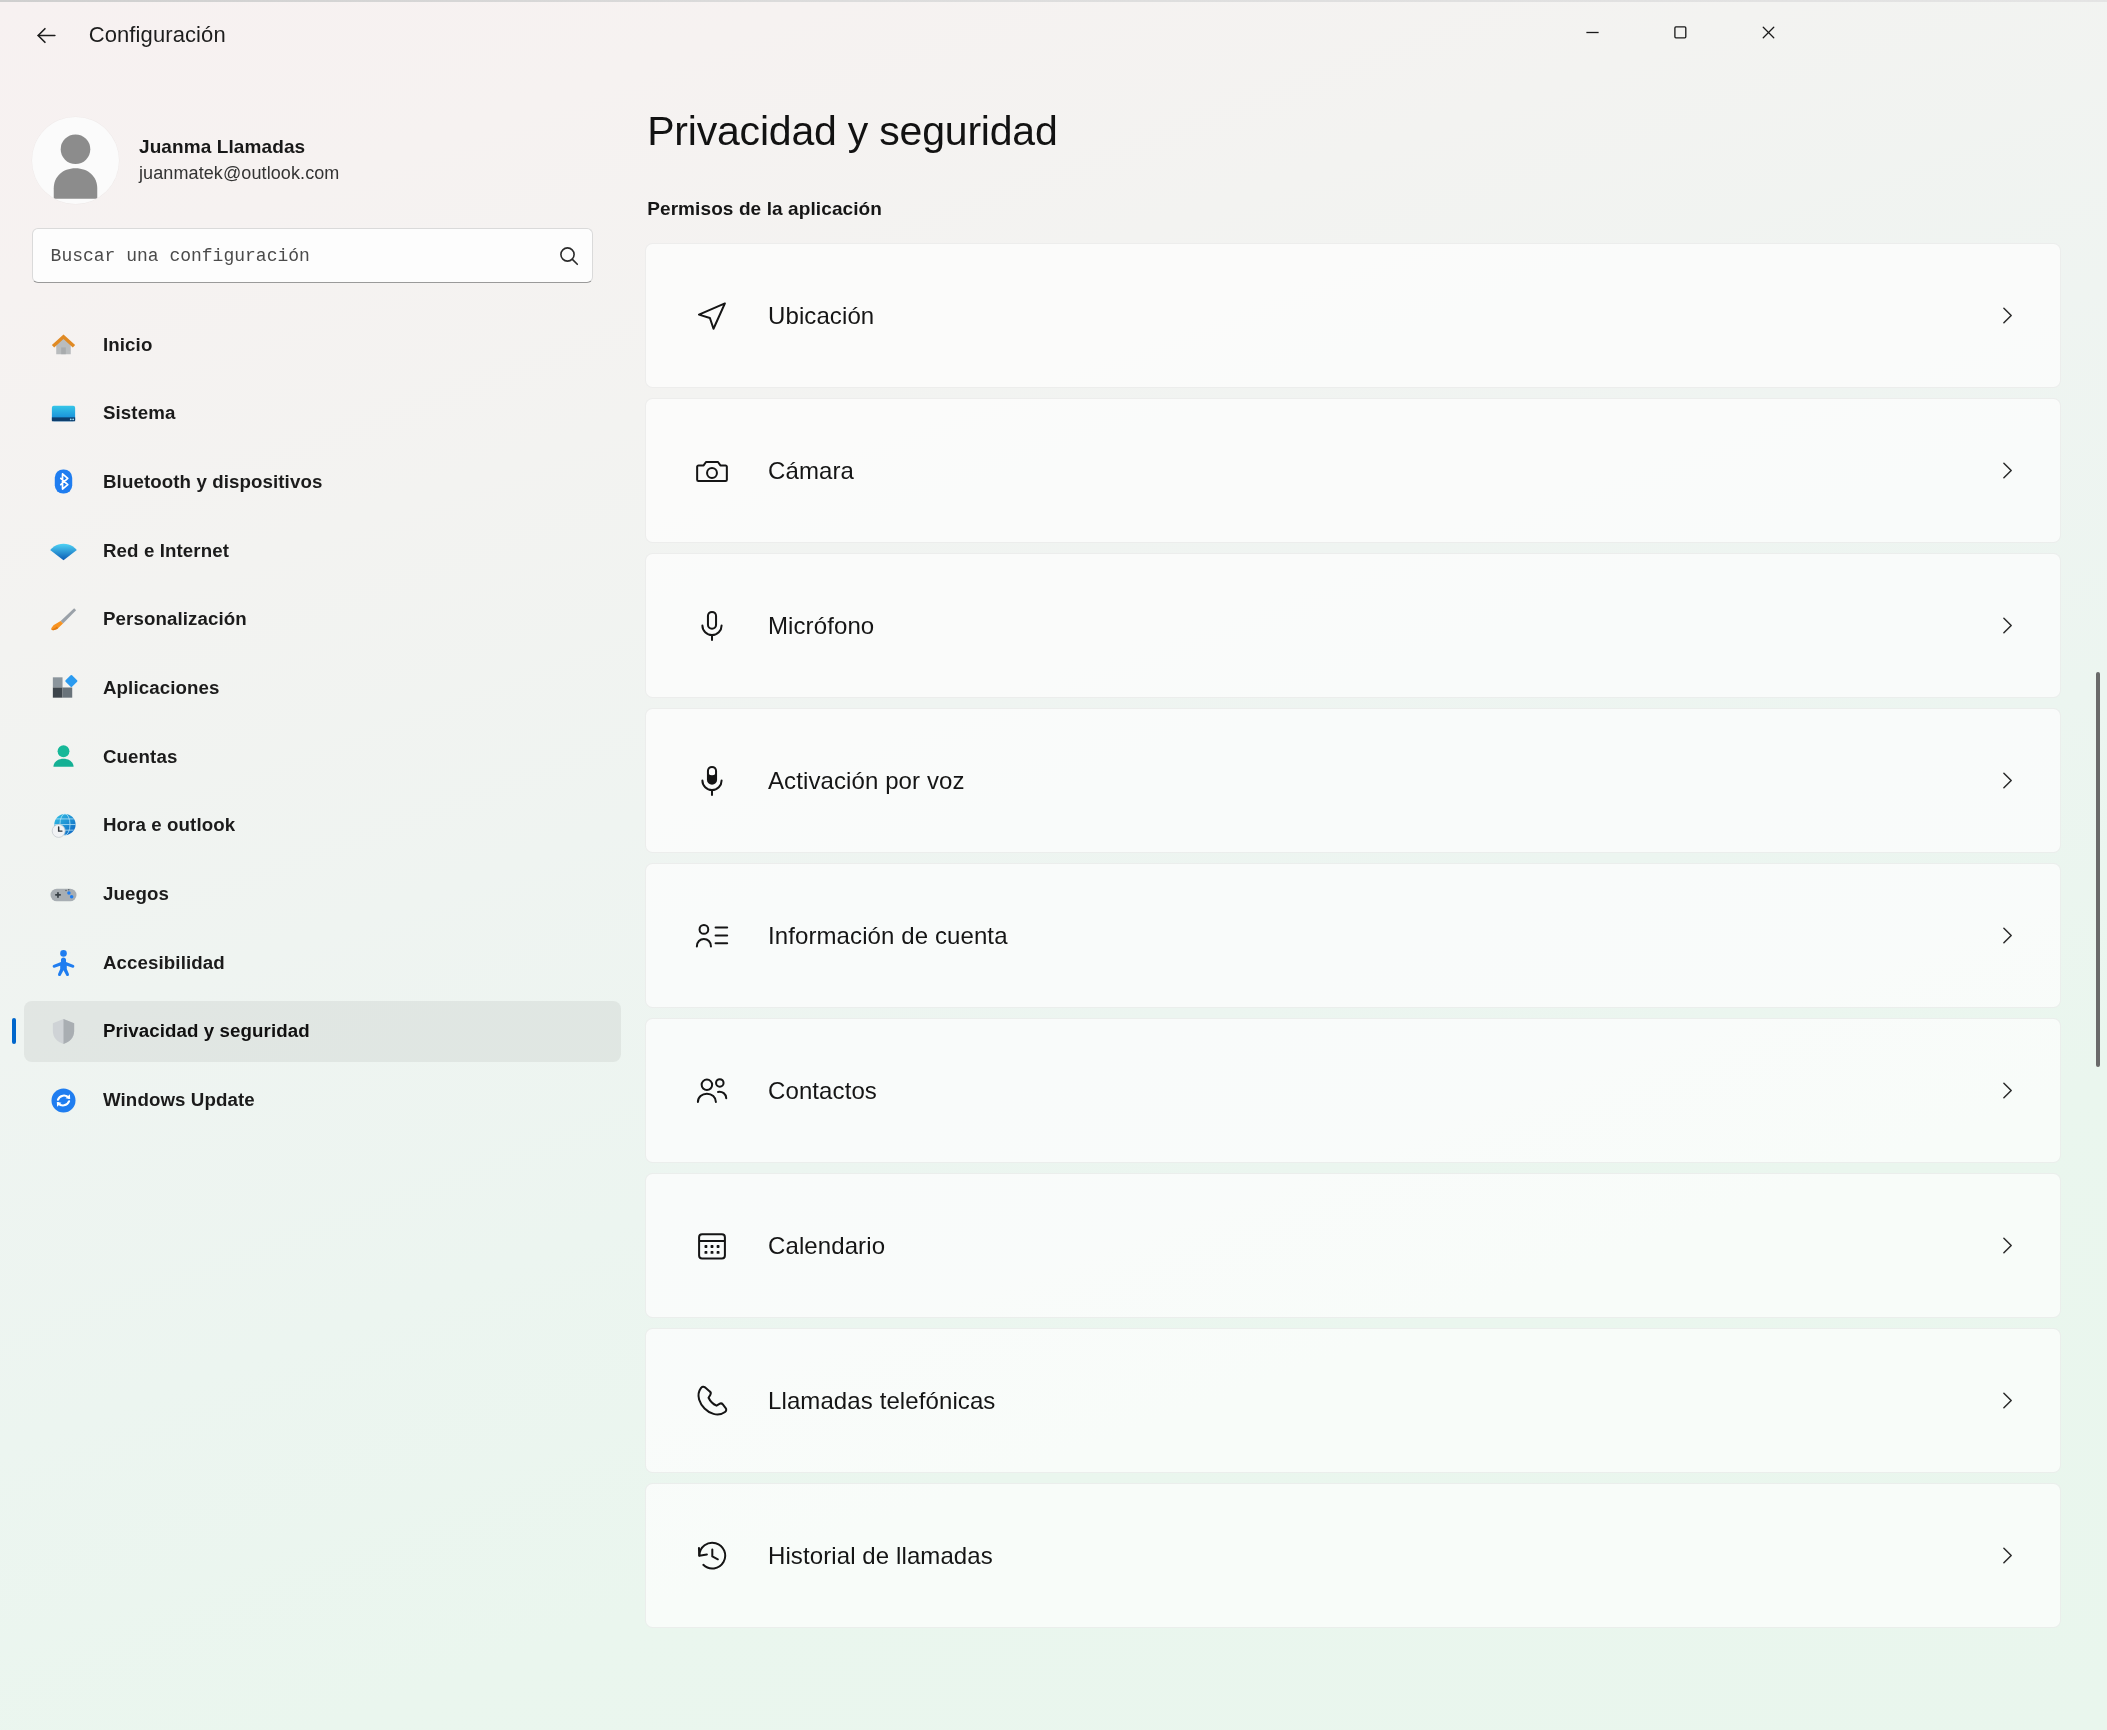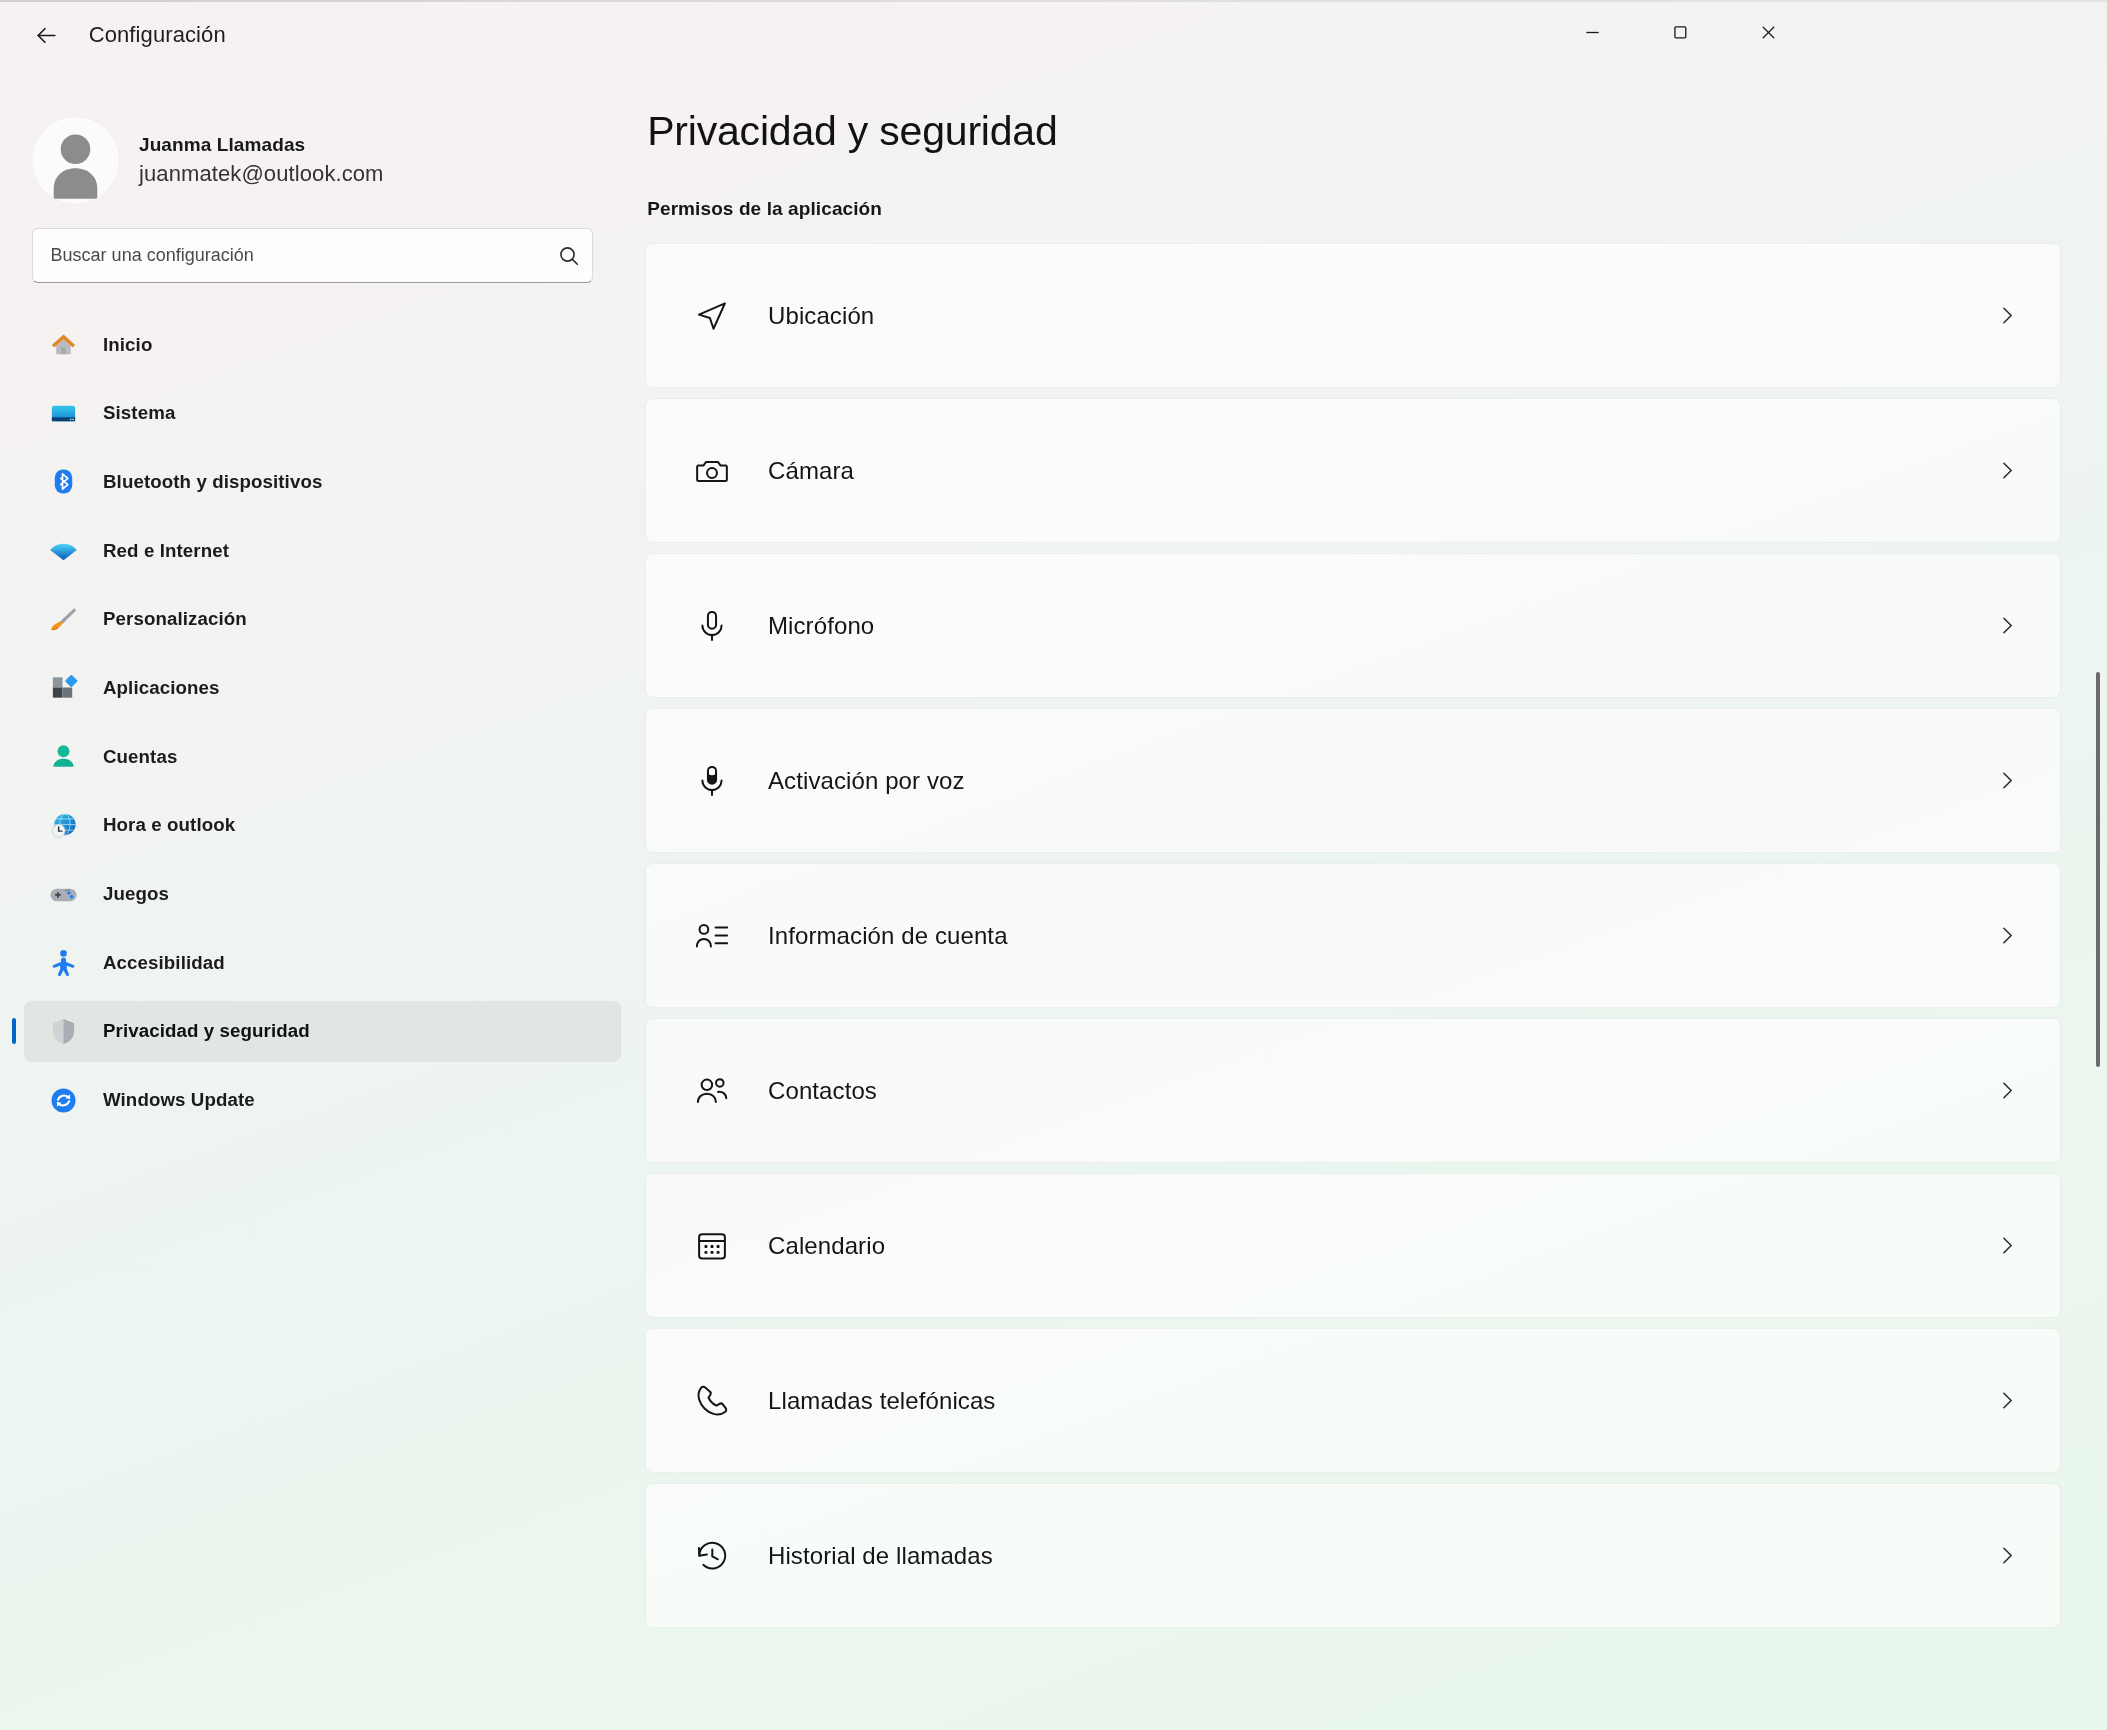--- a/index.html
+++ b/index.html
@@ -104,42 +104,42 @@
     display: flex; align-items: flex-end; justify-content: center;
     overflow: hidden;
     flex: none;
   }
   .avatar svg { display:block; }
   .account-text { display: flex; flex-direction: column; gap: 5px; }
   .account-name {
     font-size: 19px; font-weight: 700; color: #181818; letter-spacing: 0.1px;
   }
   .account-mail {
-    font-size: 22px; color: #333333; letter-spacing: 0.1px;
+    font-size: 18px; color: #333333; letter-spacing: 0.1px;
   }
 
   .searchbox {
     position: relative;
     margin: 21px 0 0 32px;
     width: 561px; height: 55px;
     background: #fdfdfd;
     border: 0.5px solid #dadada;
     border-bottom: 1.1px solid #9a9a9a;
     border-radius: 6px;
     display: flex;
     align-items: center;
     cursor: text;
   }
   .searchbox input {
     flex: 1;
     height: 100%;
     border: none;
     outline: none;
     background: transparent;
-    font-family: Liberation Sans, sans-serif;
+    font-family: Liberation Mono, monospace;
     font-size: 18px;
     color: #a21caf;
     padding: 0 16.5px 0 17.6px;
   }
   .searchbox input::placeholder { color: #4a4a4a; opacity: 1; }
   .search-icon {
     width: 47px; height: 100%;
     display: flex; align-items: center; justify-content: center;
     flex: none;
   }

